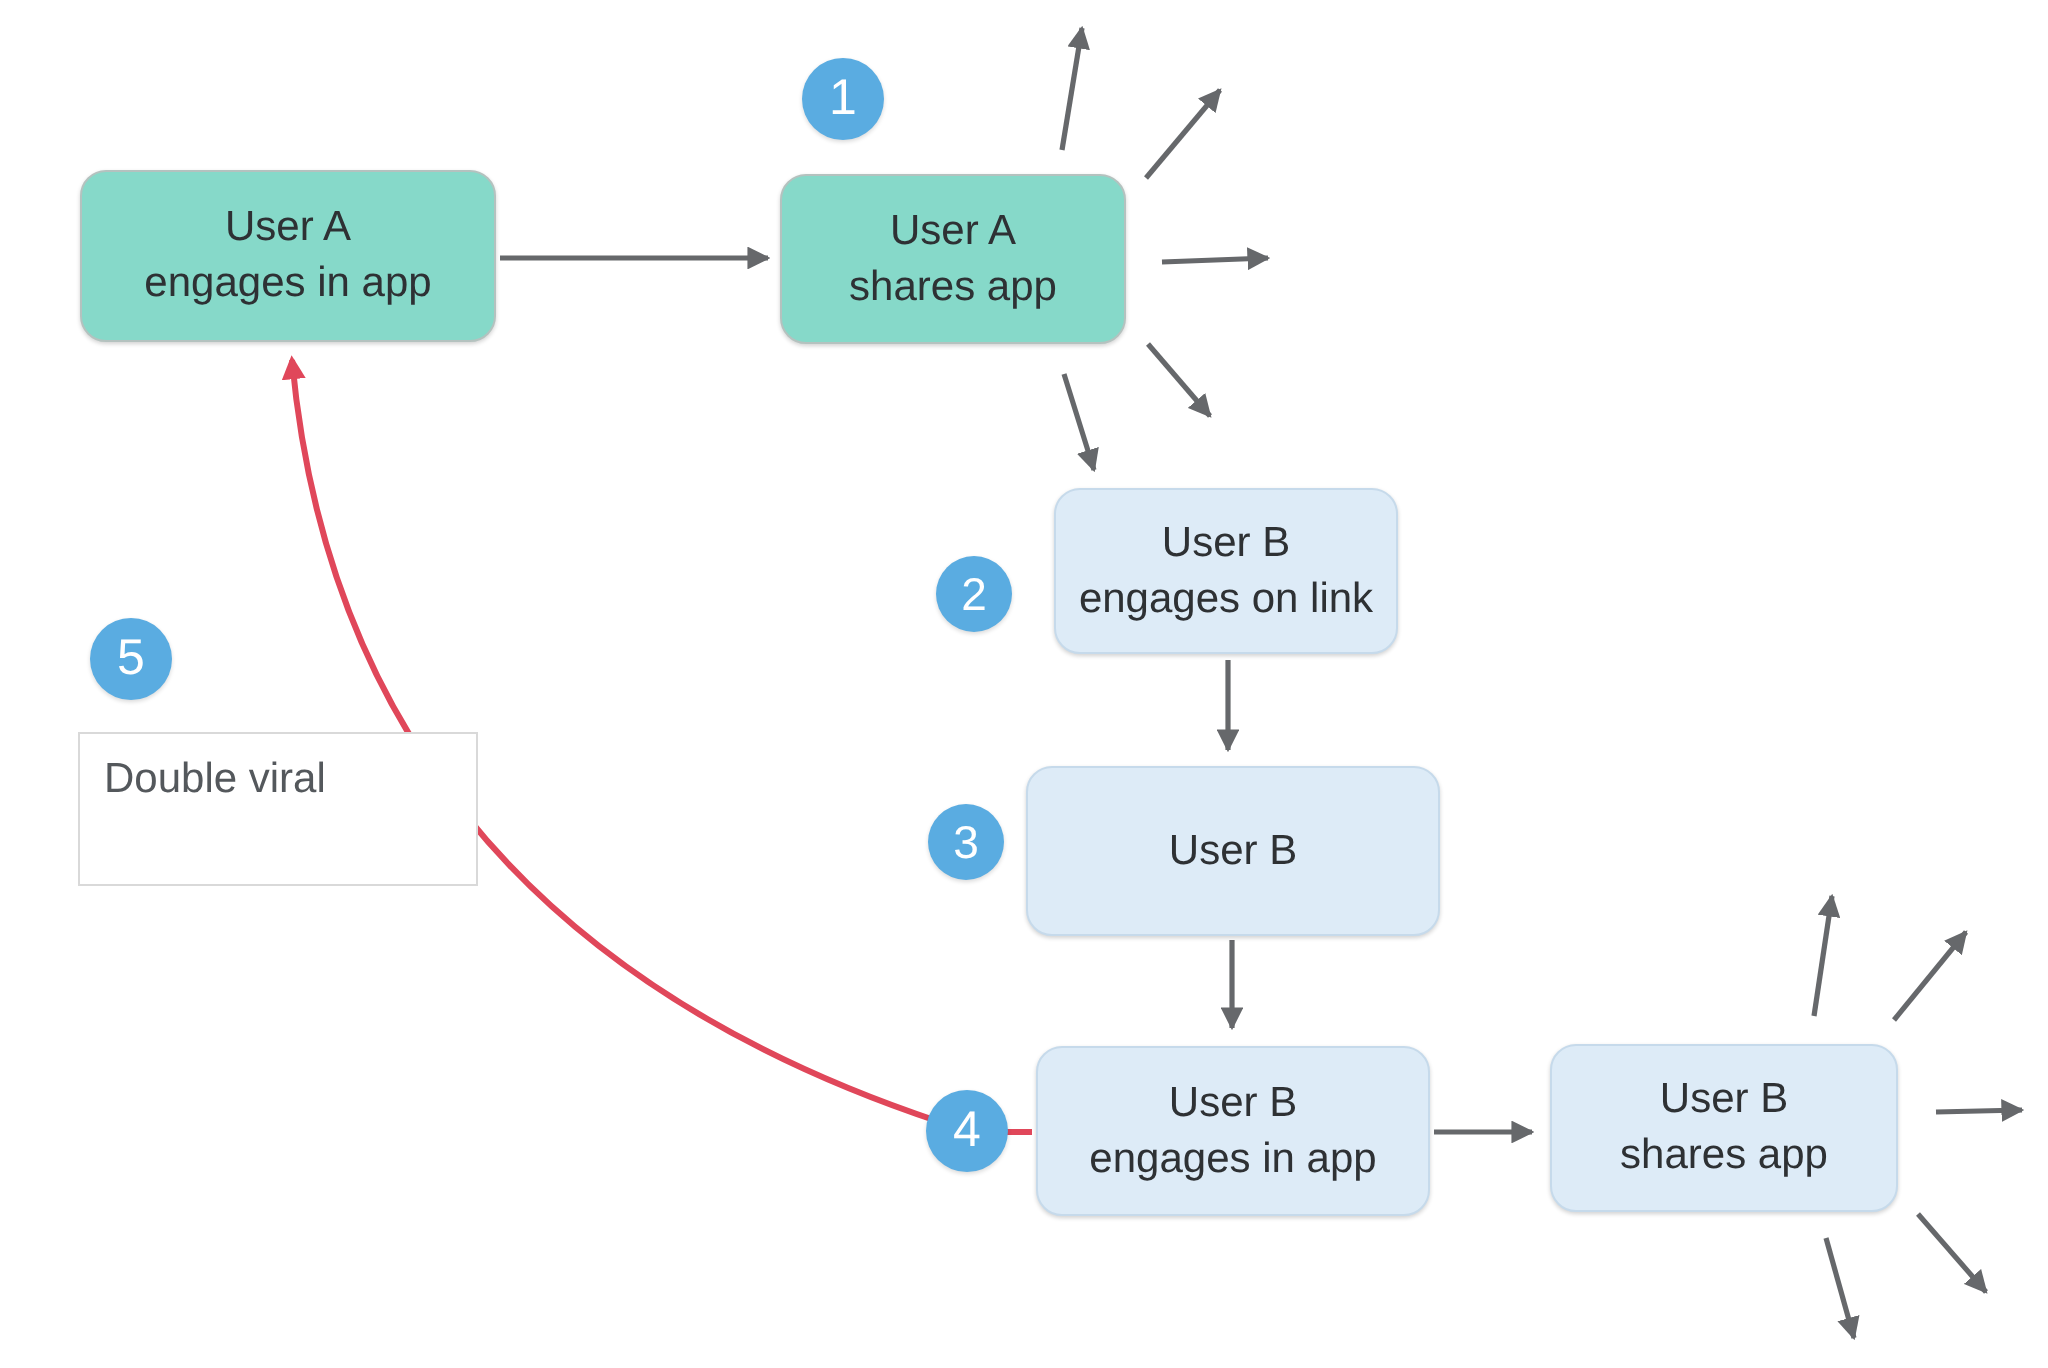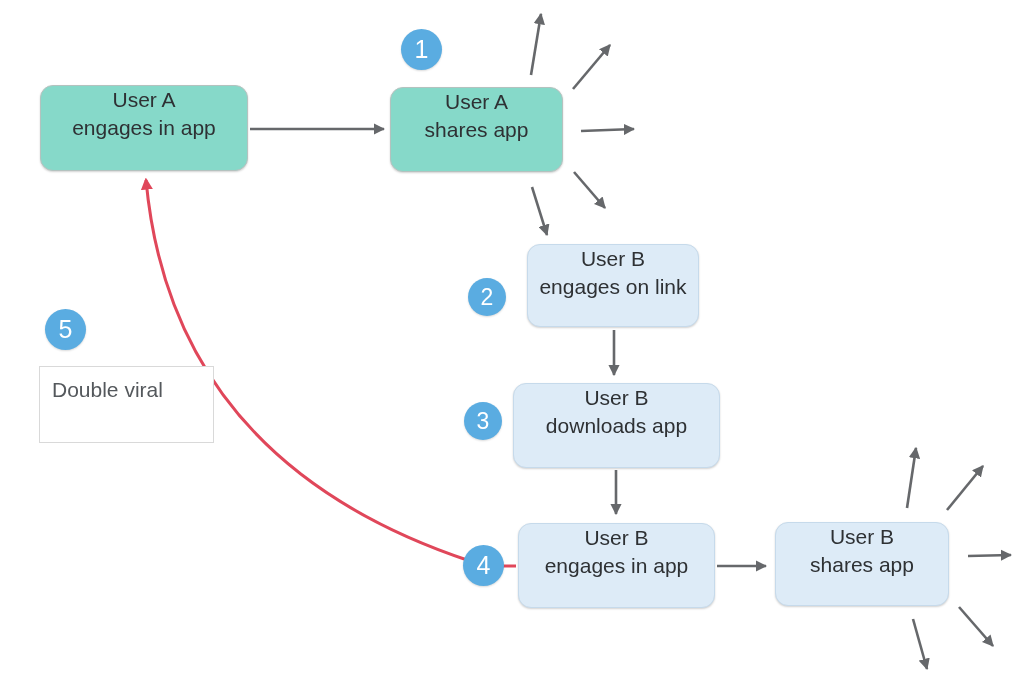--- a/index.html
+++ b/index.html
@@ -16,21 +16,21 @@
     inset: 0;
     z-index: 1;
   }
   .node {
     position: absolute;
     z-index: 2;
     border-radius: 13px;
     display: flex;
     flex-direction: column;
     align-items: center;
-    justify-content: flex-start;
+    justify-content: center;
     text-align: center;
     font-size: 21px;
     line-height: 28px;
     color: #2e3134;
     box-shadow: 0 1px 2px rgba(0,0,0,0.18);
     box-sizing: border-box;
   }
   .node span { display: block; }
   .node.teal {
     background: #86d9c9;
@@ -53,21 +53,21 @@
     align-items: center;
     justify-content: center;
     box-shadow: 0 1px 2px rgba(0,0,0,0.15);
   }
   .badge.sm { width: 38px; height: 38px; font-size: 23px; }
   .loop-label {
     position: absolute;
     z-index: 3;
     left: 39px;
     top: 366px;
-    width: 175px;
+    width: 200px;
     height: 77px;
     background: #ffffff;
     border: 1px solid #d9d9d9;
     box-sizing: border-box;
     padding: 9px 0 0 12px;
     font-size: 21px;
     line-height: 28px;
     color: #54585c;
   }
   .loop-label span { display: block; }
@@ -135,21 +135,20 @@
     <span>shares app</span>
   </div>
 
   <div class="node blue" id="node-b-clicks">
     <span>User B</span>
     <span>engages on link</span>
   </div>
 
   <div class="node blue" id="node-b-downloads">
     <span>User B</span>
-    <span>downloads app</span>
   </div>
 
   <div class="node blue" id="node-b-engages">
     <span>User B</span>
     <span>engages in app</span>
   </div>
 
   <div class="node blue" id="node-b-shares">
     <span>User B</span>
     <span>shares app</span>

